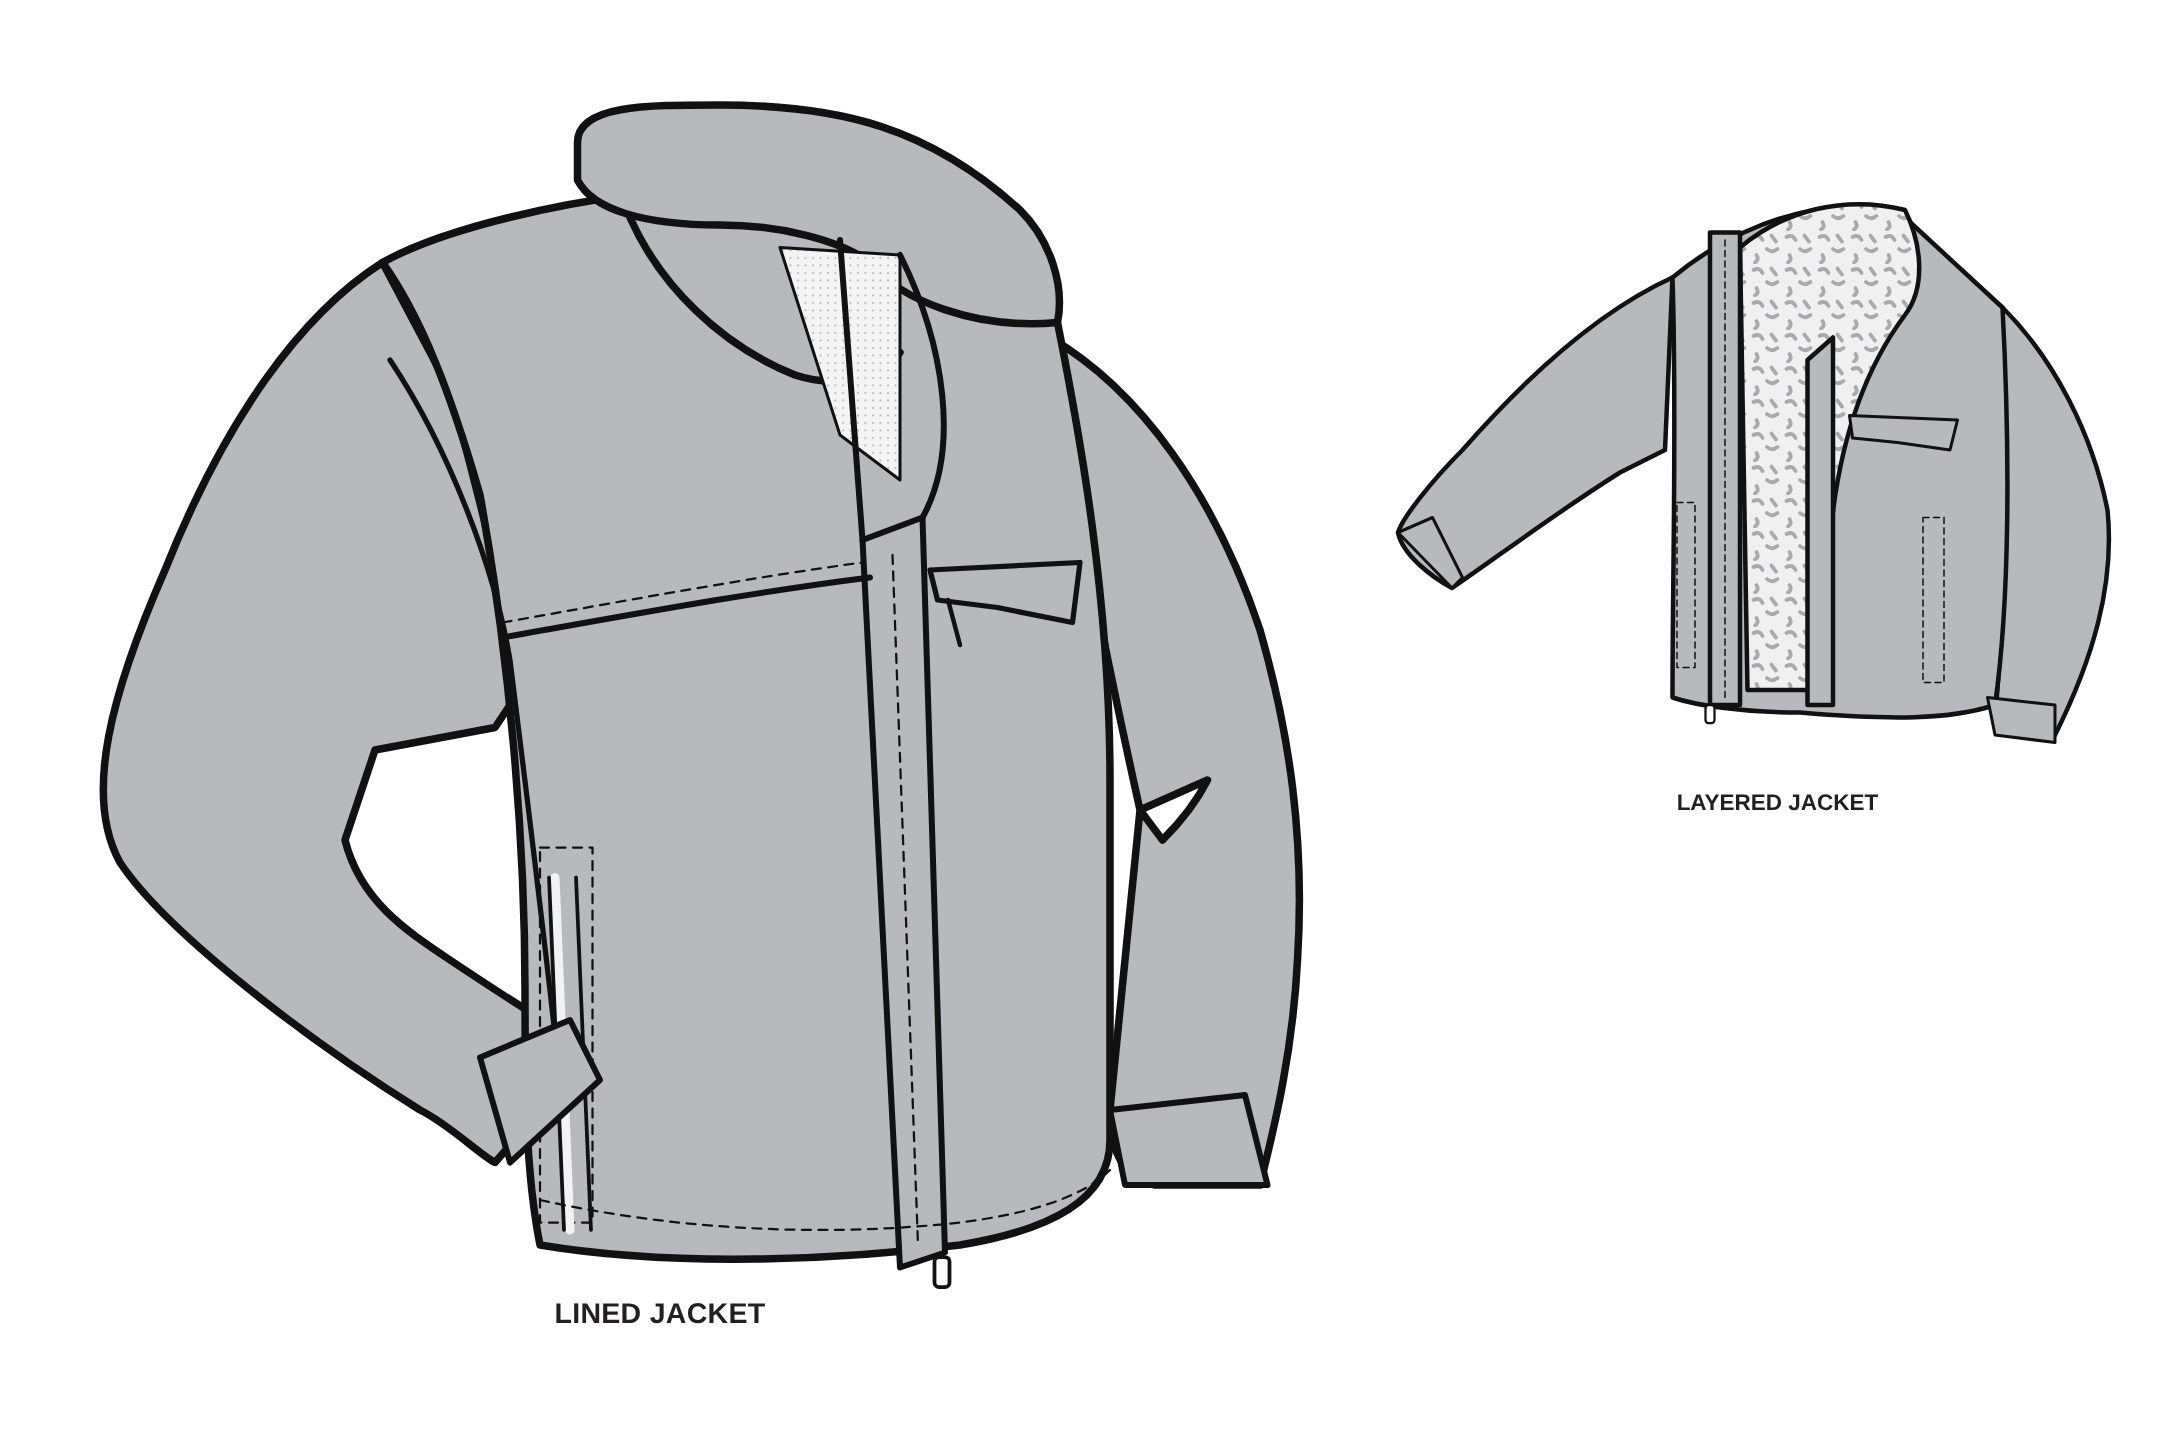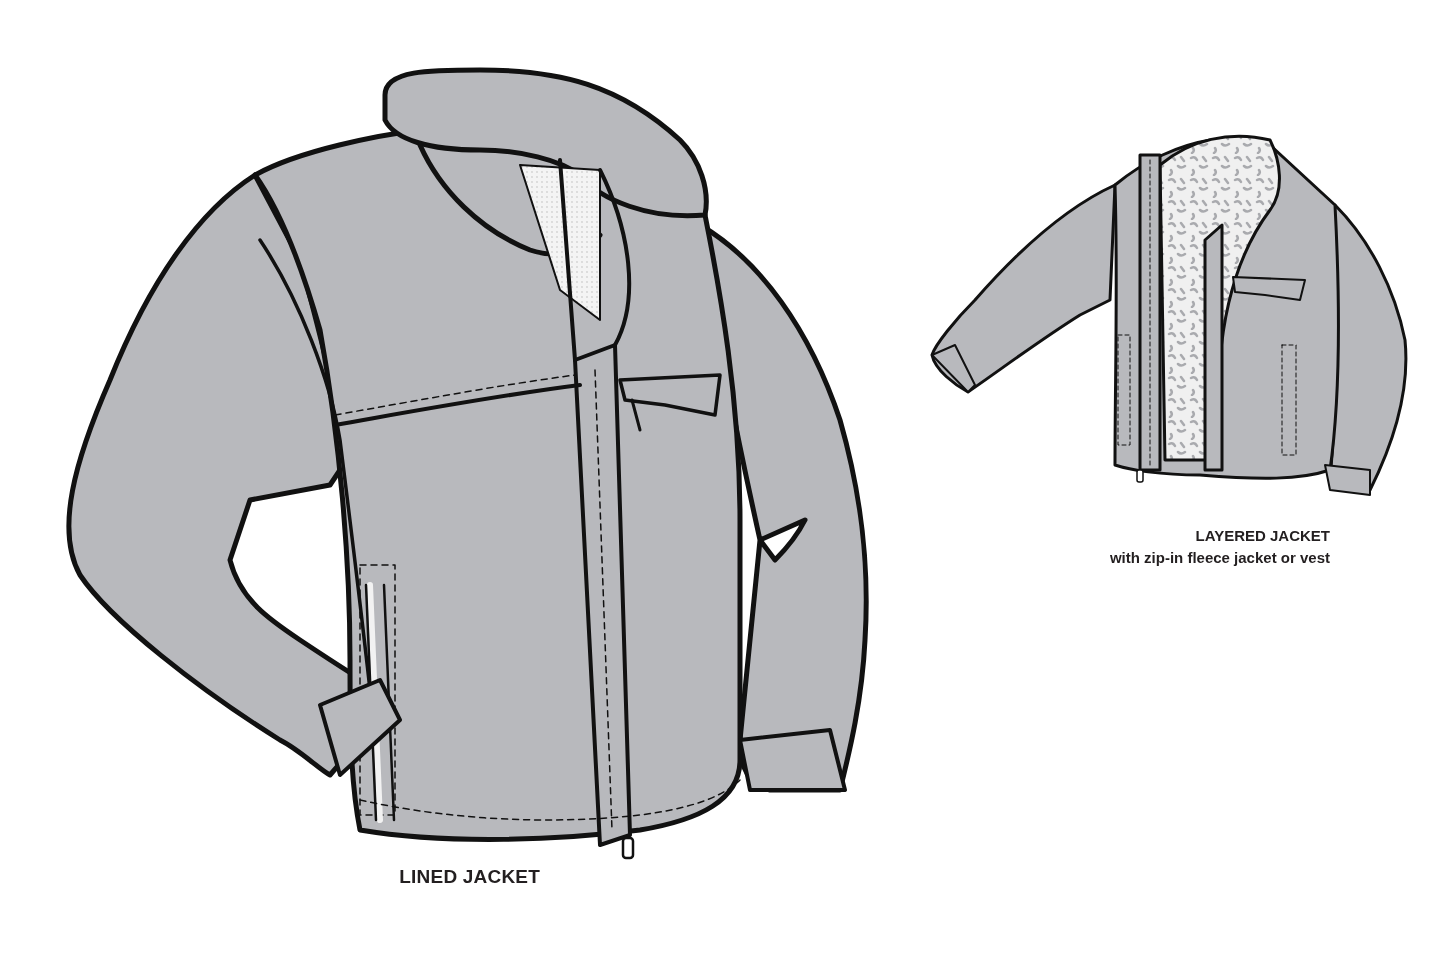--- a/index.html
+++ b/index.html
@@ -1,19 +1,19 @@
 <!DOCTYPE html>
 <html><head>
 <meta charset="utf-8">
 <style>
   html, body { margin:0; padding:0; background:#ffffff; }
   body { width:1445px; height:960px; position:relative; overflow:hidden;
          font-family:"Liberation Sans", "DejaVu Sans", sans-serif; }
   .art { position:absolute; left:0; top:0; width:1445px; height:960px; }
-  .caption { position:absolute; color:#231f20; font-weight:bold; text-align:right; }
+  .caption { position:absolute; color:#231f20; font-weight:bold; text-align:center; }
   #cap-lined { left:340px; top:866px; width:200px; font-size:19px; letter-spacing:0.2px; }
   #cap-layered { left:1040px; top:525px; width:290px; font-size:15px; line-height:22px; }
 </style>
 </head>
 <body>
 
 <svg class="art" viewBox="0 0 1445 960" xmlns="http://www.w3.org/2000/svg">
   <defs>
     <pattern id="fleece" width="22" height="22" patternUnits="userSpaceOnUse">
       <rect width="22" height="22" fill="#f0f0f0"></rect>
@@ -83,14 +83,13 @@
 
     <path d="M932 355 L955 345 L975 385 L968 392 Z" fill="#b8b9bd" stroke-width="2"></path>
     <path d="M1325 465 L1370 470 L1370 495 L1330 490 Z" fill="#b8b9bd" stroke-width="2"></path>
     <rect x="1137" y="470" width="6" height="12" rx="2" fill="#fff" stroke-width="1.5"></rect>
   </g>
 </svg>
 
 <div id="cap-lined" class="caption">LINED JACKET</div>
 <div id="cap-layered" class="caption">
   <div>LAYERED JACKET</div>
-  <div>with zip-in fleece jacket or vest</div>
 </div>
 
 </body></html>

